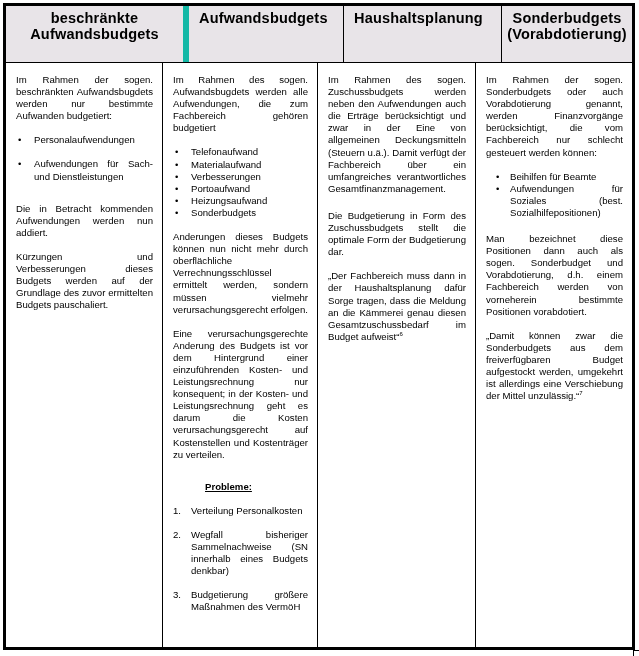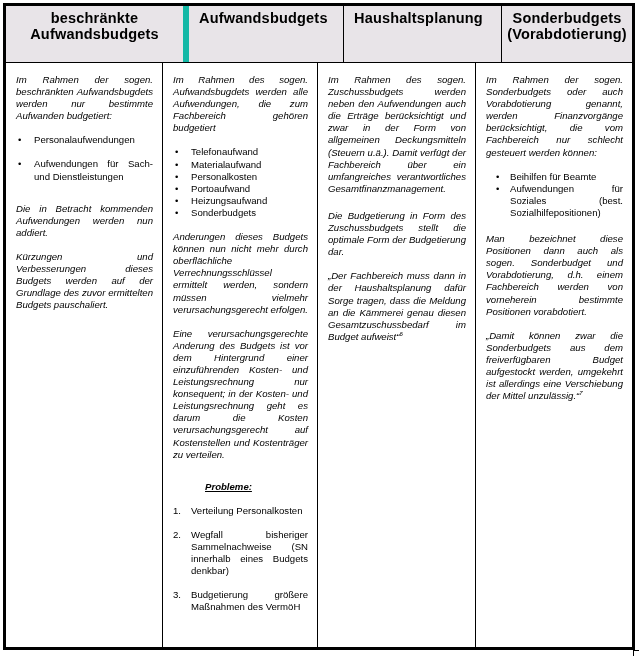--- a/index.html
+++ b/index.html
@@ -14,21 +14,21 @@
              font-size: 14.5px; line-height: 16px; letter-spacing: 0.2px; }
     .hcell.center { text-align: center; }
     .hcell.left { text-align: left; padding-left: 10px; }
     .body { display: flex; flex: 1; }
     .col { box-sizing: border-box; padding: 11px 9px 0 10px; font-size: 9.6px; line-height: 12.1px;
            text-align: justify; }
     .c1 { width: 157px; border-right: 1px solid #000; }
     .c2 { width: 155px; border-right: 1px solid #000; }
     .c3 { width: 158px; border-right: 1px solid #000; }
     .c4 { flex: 1; }
-    .col p { margin: 0 0 12px 0; font-style: italic; }
+    .col p { margin: 0 0 12px 0; }
     ul.dots { margin: 0 0 12px 0; padding: 0; list-style: none; }
     ul.dots li { position: relative; padding-left: 18px; }
     ul.dots li::before { content: "\2022"; position: absolute; left: 2px; top: 0; }
     ul.dots.spaced li { margin-bottom: 12px; }
     ul.dots.tight { margin-bottom: 12px; }
     ul.dots.indent li { padding-left: 18px; margin-left: 6px; }
     ul.dots.indent li::before { left: 4px; }
     ol.probs { margin: 0; padding: 0; list-style: none; }
     ol.probs li { position: relative; padding-left: 18px; margin-bottom: 12px; }
     ol.probs li .num { position: absolute; left: 0; top: 0; }
@@ -66,37 +66,37 @@
       </ul>
       <p style="margin-top:20px;">Die in Betracht kommenden Aufwendungen werden nun addiert.</p>
       <p>Kürzungen und Verbesserungen dieses Budgets werden auf der Grundlage des zuvor ermittelten Budgets pauschaliert.</p>
     </div>
 
     <div class="col c2">
       <p>Im Rahmen des sogen. Aufwandsbugdets werden alle Aufwendungen, die zum Fachbereich gehören budgetiert</p>
       <ul class="dots tight" style="">
         <li>Telefonaufwand</li>
         <li>Materialaufwand</li>
-        <li>Personalkosten</li>
+        <li>Verbesserungen</li>
         <li>Portoaufwand</li>
         <li>Heizungsaufwand</li>
         <li>Sonderbudgets</li>
       </ul>
       <p>Anderungen dieses Budgets können nun nicht mehr durch oberflächliche Verrechnungsschlüssel ermittelt werden, sondern müssen vielmehr verursachungsgerecht erfolgen.</p>
       <p style="margin-bottom:20px;">Eine verursachungsgerechte Anderung des Budgets ist vor dem Hintergrund einer einzuführenden Kosten- und Leistungsrechnung nur konsequent; in der Kosten- und Leistungsrechnung geht es darum die Kosten verursachungsgerecht auf Kostenstellen und Kostenträger zu verteilen.</p>
       <p class="probtitle">Probleme:</p>
       <ol class="probs">
         <li><span class="num">1.</span><span>Verteilung Personalkosten</span></li>
         <li><span class="num">2.</span><span>Wegfall bisheriger Sammelnachweise (SN innerhalb eines Budgets denkbar)</span></li>
         <li><span class="num">3.</span><span>Budgetierung größere Maßnahmen des VermöH</span></li>
       </ol>
     </div>
 
     <div class="col c3">
-      <p style="margin-bottom:15px;">Im Rahmen des sogen. Zuschussbudgets werden neben den Aufwendungen auch die Erträge berücksichtigt und zwar in der Form von allgemeinen Deckungsmitteln (Steuern u.ä.). Damit verfügt der Fachbereich über ein umfangreiches verantwortliches Gesamtfinanzmanagement.</p>
+      <p style="margin-bottom:15px;">Im Rahmen des sogen. Zuschussbudgets werden neben den Aufwendungen auch die Erträge berücksichtigt und zwar in der Eine von allgemeinen Deckungsmitteln (Steuern u.ä.). Damit verfügt der Fachbereich über ein umfangreiches verantwortliches Gesamtfinanzmanagement.</p>
       <p>Die Budgetierung in Form des Zuschussbudgets stellt die optimale Form der Budgetierung dar.</p>
       <p><span>„Der Fachbereich muss dann in der Haushaltsplanung dafür Sorge tragen, dass die Meldung an die Kämmerei genau diesen Gesamtzuschussbedarf im Budget aufweist“</span><sup>6</sup></p>
     </div>
 
     <div class="col c4">
       <p>Im Rahmen der sogen. Sonderbudgets oder auch Vorabdotierung genannt, werden Finanzvorgänge berücksichtigt, die vom Fachbereich nur schlecht gesteuert werden können:</p>
       <ul class="dots indent" style="margin-bottom:14px;">
         <li>Beihilfen für Beamte</li>
         <li>Aufwendungen für Soziales (best. Sozialhilfepositionen)</li>
       </ul>

